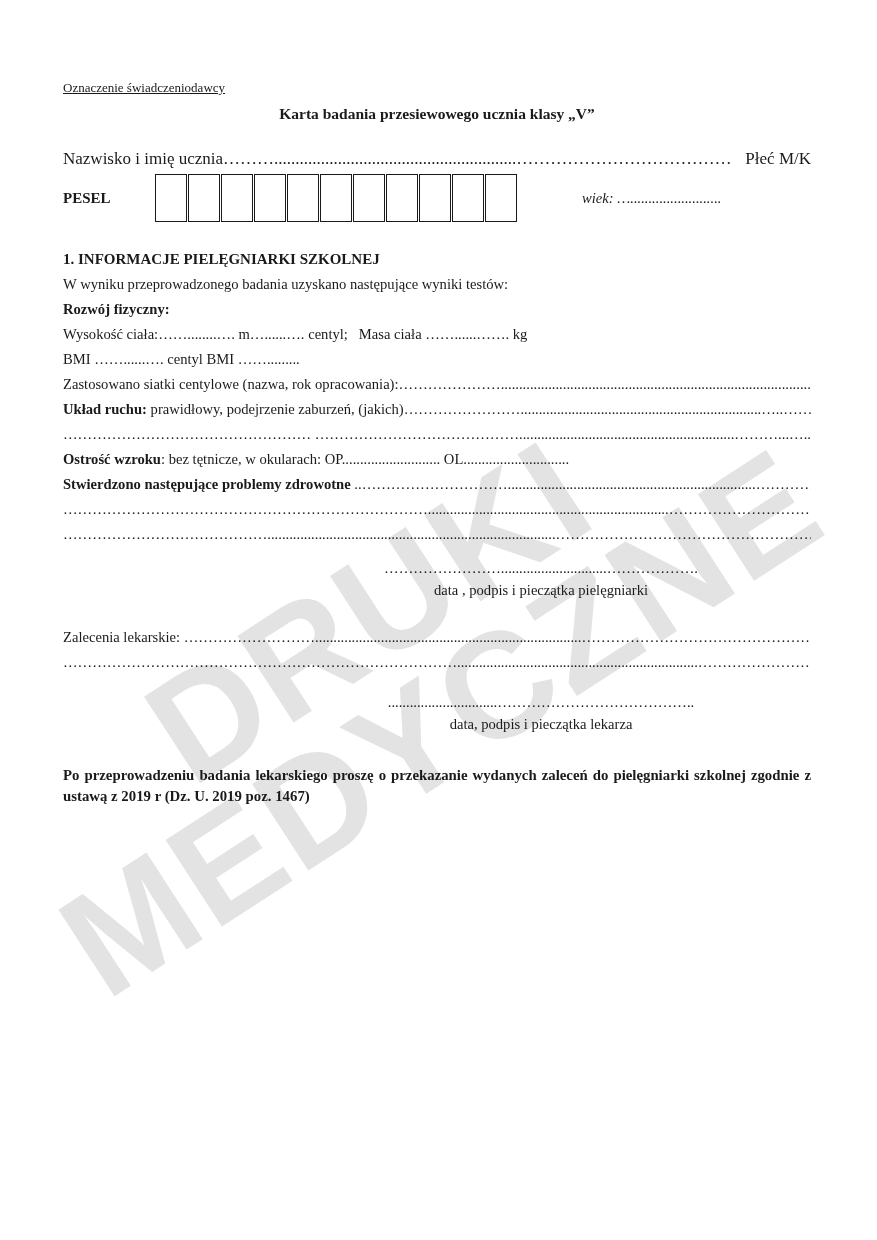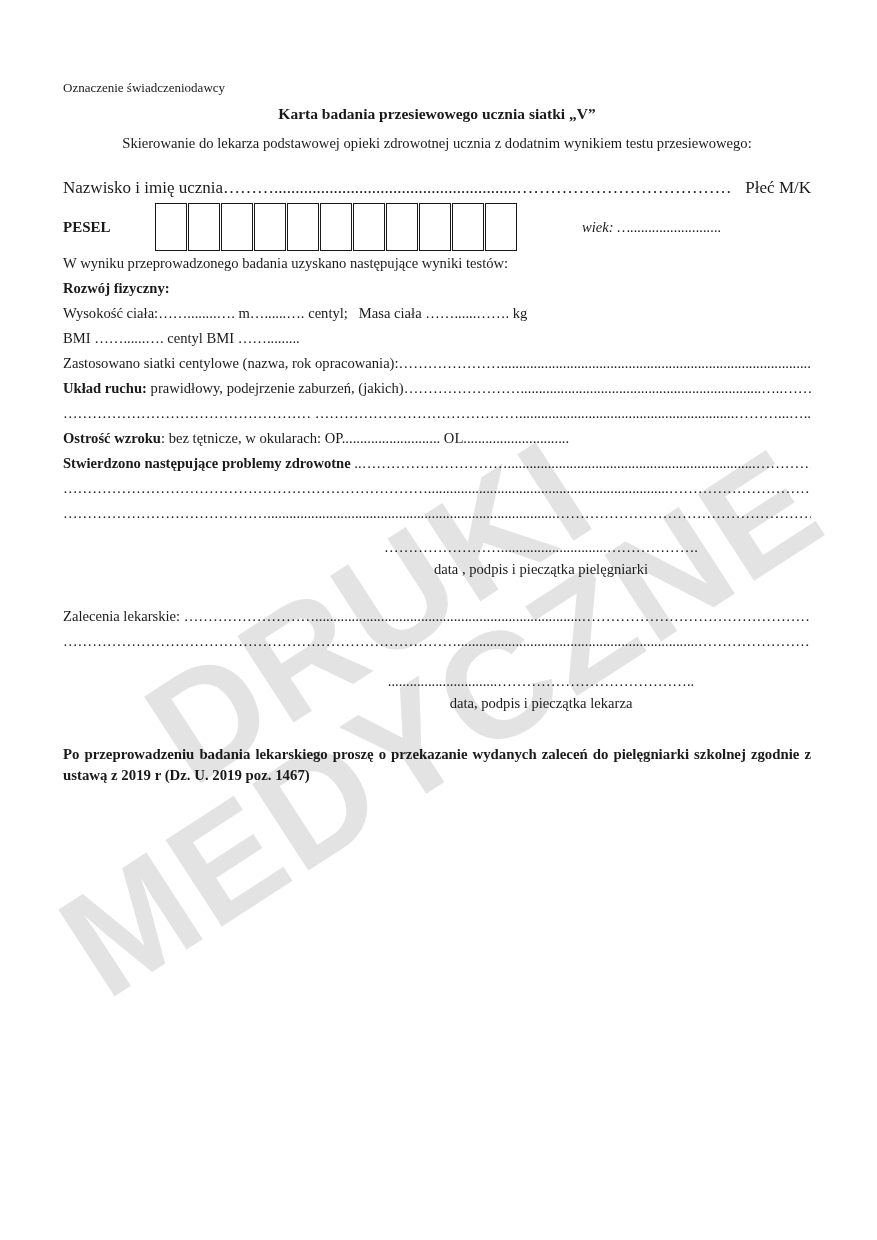--- a/index.html
+++ b/index.html
@@ -32,21 +32,21 @@
     z-index: 1;
     padding: 80px 66px 0 63px;
   }
   .line {
     font-size: 14.6px;
     line-height: 25px;
     white-space: pre;
     overflow: hidden;
   }
   .b { font-weight: bold; }
-  .provider { font-size: 13px; line-height: 16px; }
+  .provider { font-size: 13px; line-height: 16px; text-decoration: underline; }
   .title {
     margin-top: 8px;
     text-align: center;
     font-weight: bold;
     font-size: 15.5px;
     line-height: 20px;
   }
   .subtitle {
     margin-top: 9px;
     text-align: center;
@@ -115,23 +115,22 @@
 
 <div class="watermark">
   <div>DRUKI</div>
   <div>MEDYCZNE</div>
 </div>
 
 <div class="content">
 
   <div class="line provider">Oznaczenie świadczeniodawcy</div>
 
-  <div class="title">Karta badania przesiewowego ucznia siatki „V”</div>
+  <div class="title">Karta badania przesiewowego ucznia klasy „V”</div>
 
-  <div class="subtitle">Skierowanie do lekarza podstawowej opieki zdrowotnej ucznia z dodatnim wynikiem testu przesiewowego:</div>
 
   <div class="name-row">
     <span>Nazwisko i imię ucznia </span>
     <span class="fill">……….........................................................…………………………………………………..……………………………</span>
     <span class="sex">Płeć M/K</span>
   </div>
 
   <div class="pesel-row">
     <span class="pesel-label">PESEL</span>
     <span class="pesel-boxes">
@@ -143,20 +142,21 @@
         <span class="pesel-cell"></span>
         <span class="pesel-cell"></span>
         <span class="pesel-cell"></span>
         <span class="pesel-cell"></span>
         <span class="pesel-cell"></span>
         <span class="pesel-cell"></span>
       </span>
     <span class="age">wiek: ….........................</span>
   </div>
 
+  <div class="sec-heading">1. INFORMACJE PIELĘGNIARKI SZKOLNEJ</div>
 
   <div class="line">W wyniku przeprowadzonego badania uzyskano następujące wyniki testów:</div>
 
   <div class="line b">Rozwój fizyczny:</div>
 
   <div class="line">Wysokość ciała:……........…. m…......…. centyl;   Masa ciała ……......……. kg</div>
 
   <div class="line">BMI ……......…. centyl BMI …….........</div>
 
   <div class="line"><span>Zastosowano siatki centylowe (nazwa, rok opracowania):</span><span>………………….........................................................................................……………………………..</span></div>

